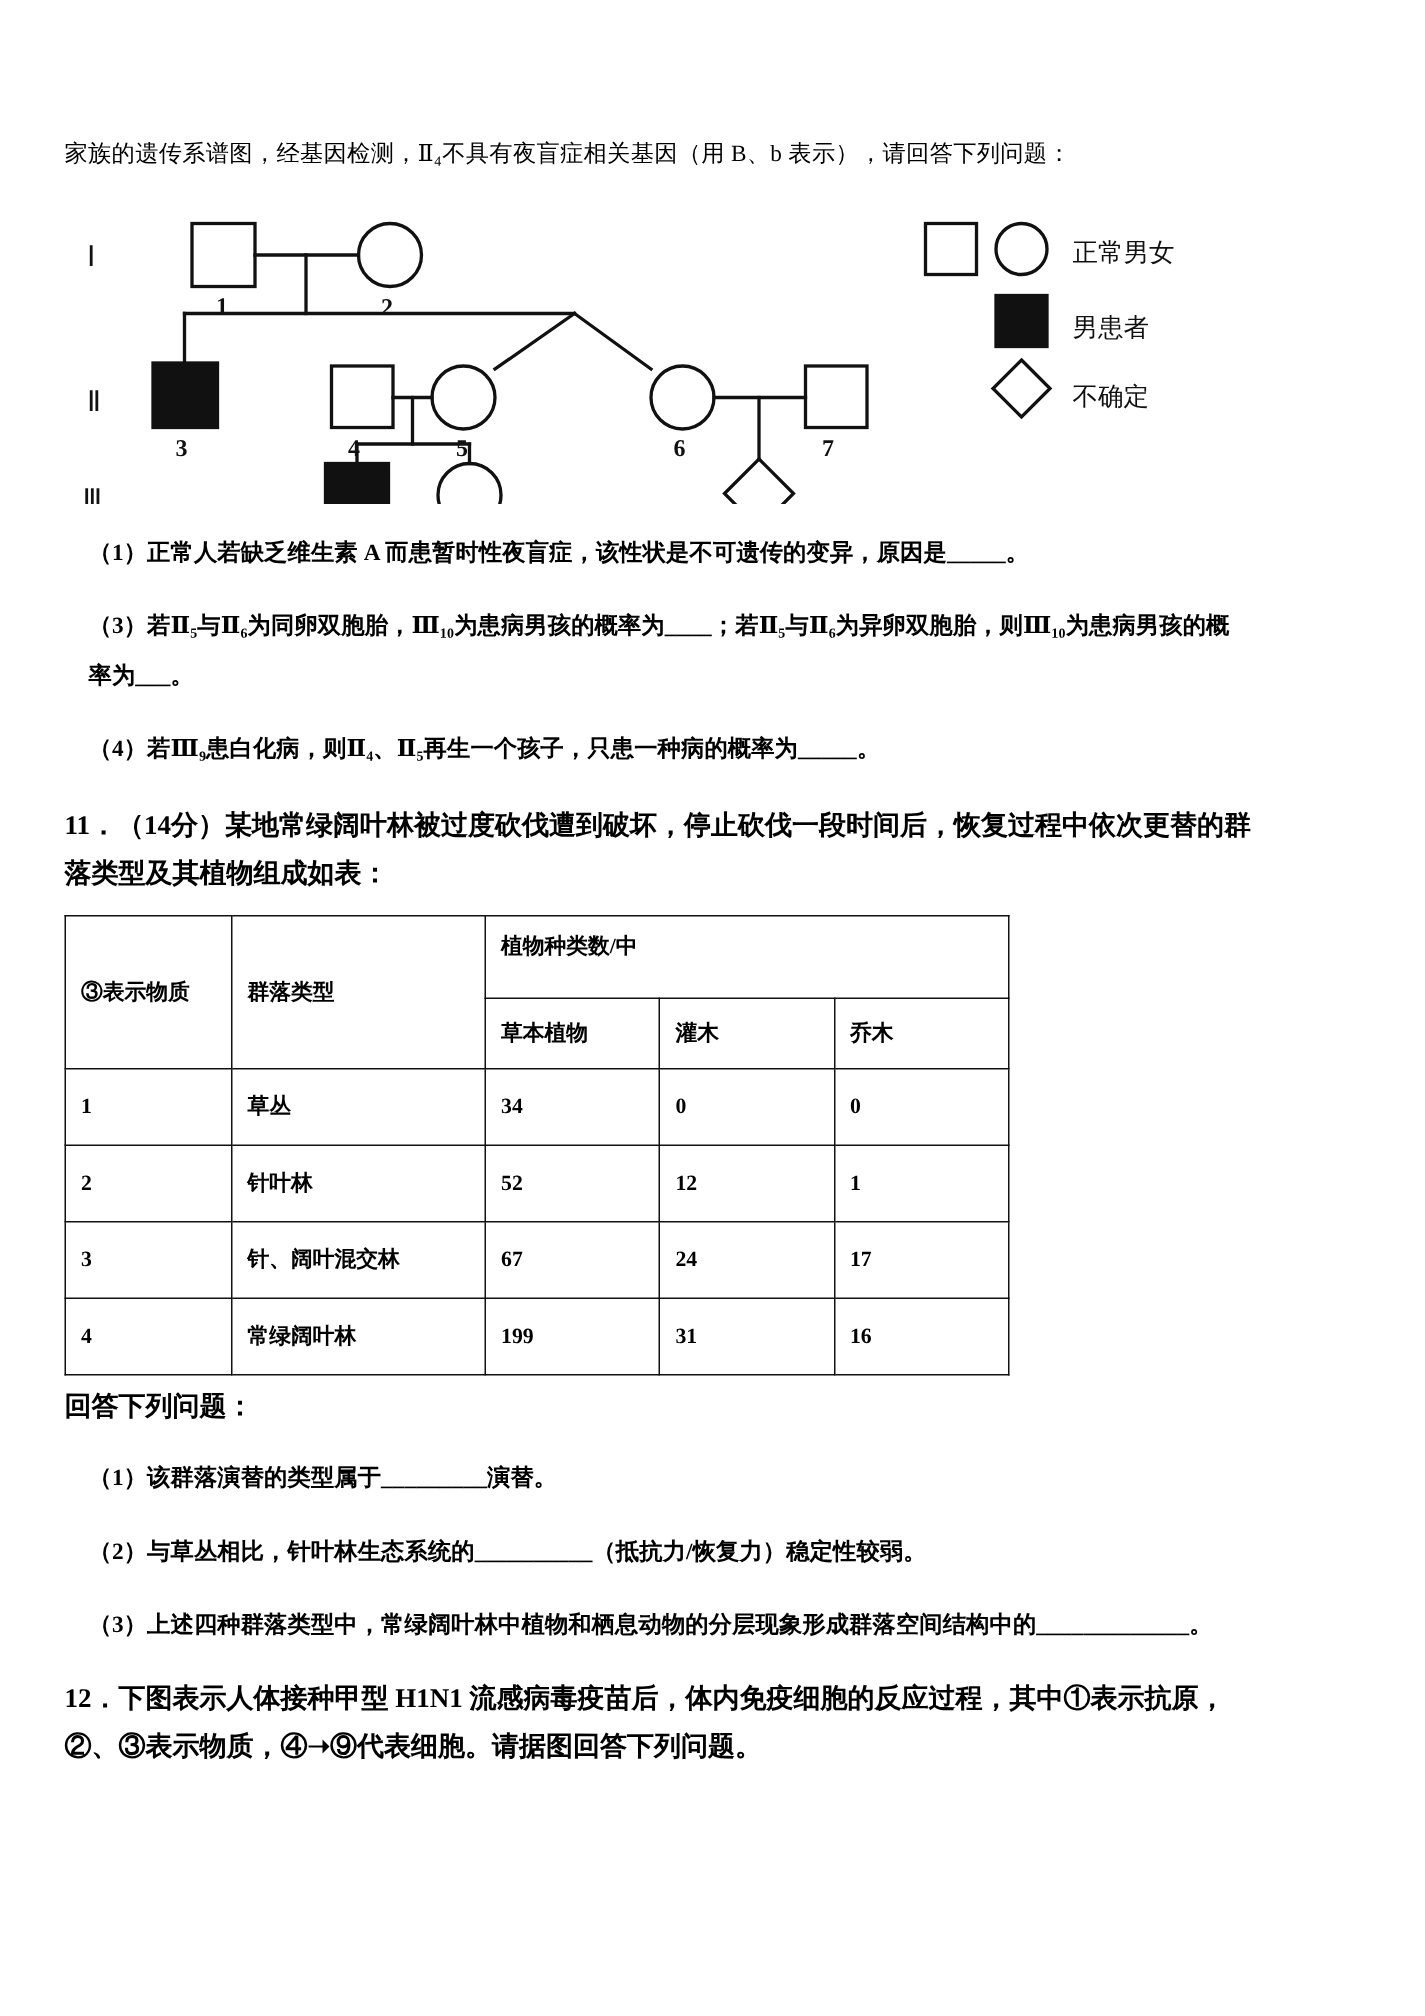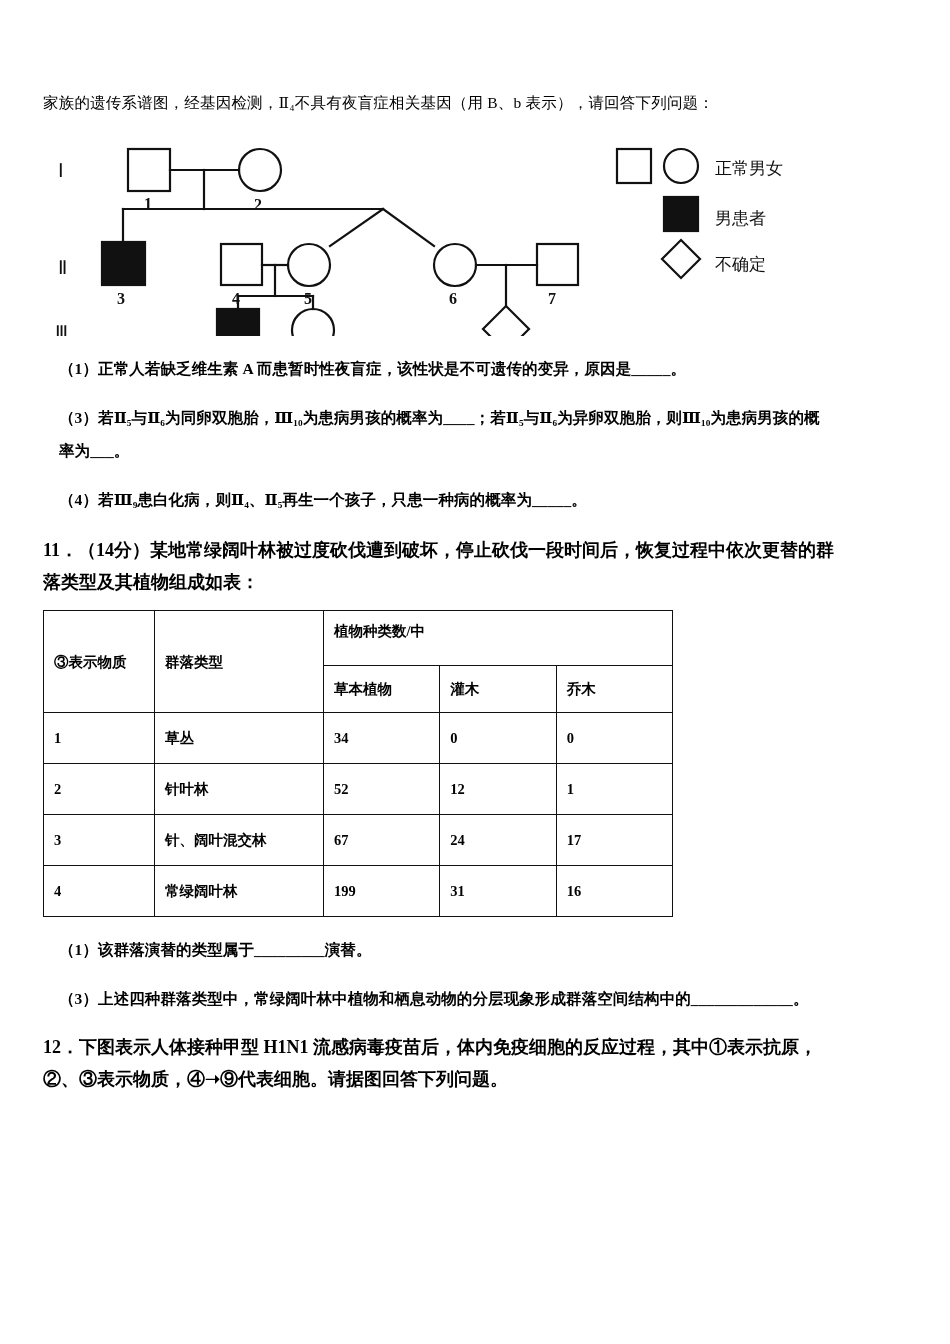--- a/index.html
+++ b/index.html
@@ -227,22 +227,24 @@
         <tr>
           <td>4</td>
           <td>常绿阔叶林</td>
           <td>199</td>
           <td>31</td>
           <td>16</td>
         </tr>
       </tbody>
     </table>
 
+    <p class="stem after-table">回答下列问题：</p>
 
     <p class="q-line"><span>（1）</span><span>该群落演替的类型属于_________演替。</span></p>
 
+    <p class="q-line"><span>（2）</span><span>与草丛相比，针叶林生态系统的__________（抵抗力/恢复力）稳定性较弱。</span></p>
 
     <p class="q-line"><span>（3）</span><span>上述四种群落类型中，常绿阔叶林中植物和栖息动物的分层现象形成群落空间结构中的_____________。</span></p>
 
     <p class="stem" style="margin-top:6px;">12．下图表示人体接种甲型 H1N1 流感病毒疫苗后，体内免疫细胞的反应过程，其中①表示抗原，②、③表示物质，④➝⑨代表细胞。请据图回答下列问题。</p>
 
   </div>
 </div>
 
 </body></html>

